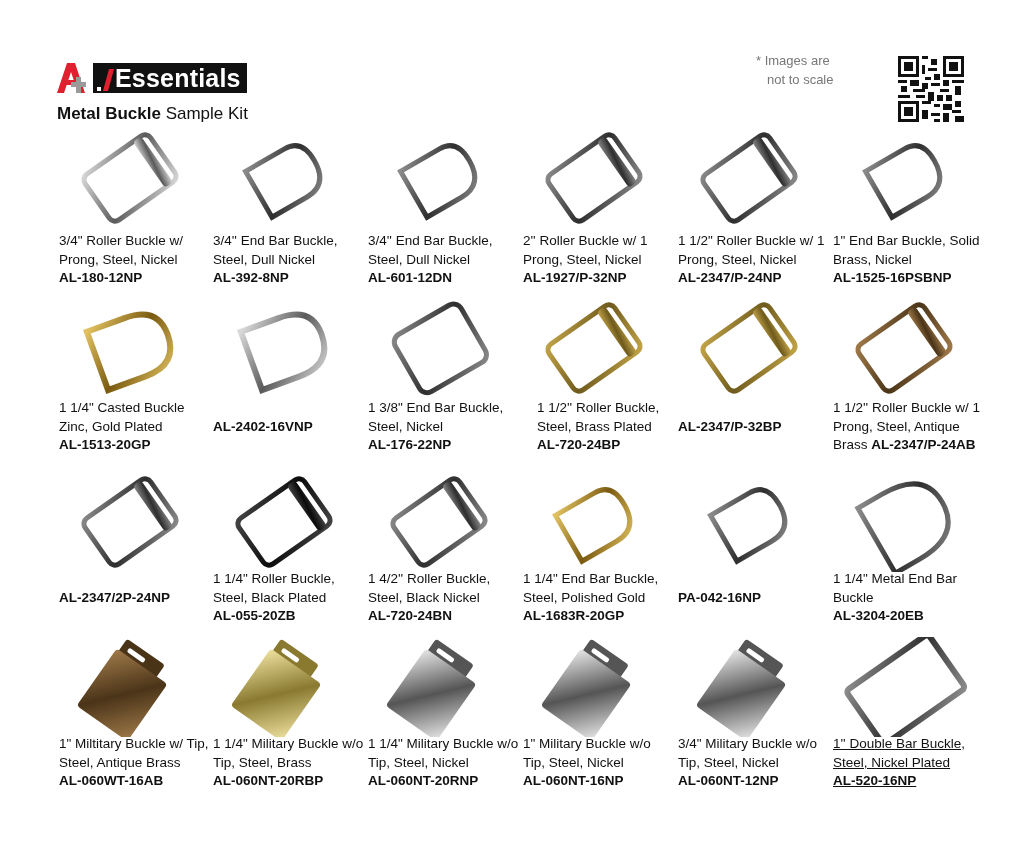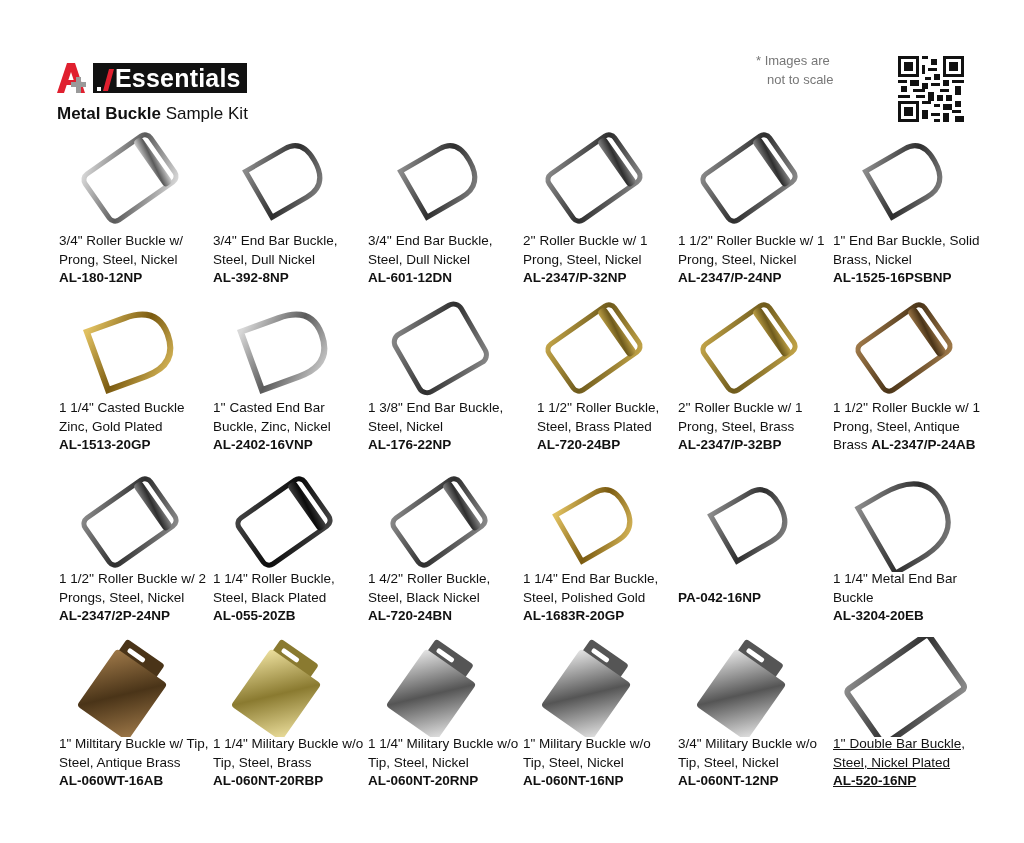--- a/index.html
+++ b/index.html
@@ -164,21 +164,21 @@
               <stop offset="1" stop-color="#8a8a8a"></stop>
             </linearGradient>
           </defs>
           <g transform="rotate(-35 75 50)">
             <rect x="35" y="22" width="80" height="56" rx="7" stroke="url(#g3)" fill="none" stroke-width="5"></rect>
       <line x1="75" y1="22" x2="75" y2="78" stroke="url(#g3)" fill="none" stroke-width="4"></line>
       <rect x="98" y="22" width="10" height="56" rx="4" fill="url(#g3)"></rect>
       <line x1="75" y1="50" x2="106" y2="50" stroke="url(#g3)" fill="none" stroke-width="2.5"></line>
       </g>
         </svg></div>
-      <div class="cap" style="top: 232px; left: 4px;"><span>2'' Roller Buckle w/ 1 Prong, Steel, Nickel</span><br><span class="sku">AL-2347/P-32NP</span></div>
+      <div class="cap" style="top: 232px; left: 4px;"><span>2'' Roller Buckle w/ 1 Prong, Steel, Nickel</span><br><span class="sku">AL-1927/P-32NP</span></div>
     </div>
     <div class="item" style="left: 674px; top: 0px;">
       <div class="img" style="top: 128px;"><svg width="150" height="100" viewBox="0 0 150 100">
           <defs>
             <linearGradient id="g4" x1="0" y1="0" x2="1" y2="1">
               <stop offset="0" stop-color="#8a8a8a"></stop>
               <stop offset="0.5" stop-color="#2e2e2e"></stop>
               <stop offset="1" stop-color="#8a8a8a"></stop>
             </linearGradient>
           </defs>
@@ -232,21 +232,21 @@
               <stop offset="0.5" stop-color="#5a5a5a"></stop>
               <stop offset="1" stop-color="#d8d8d8"></stop>
             </linearGradient>
           </defs>
           <g transform="rotate(-20 75 50)">
             <path d="M40,20 H80 Q115,20 115,50 Q115,82 80,82 H40 Z" stroke="url(#g7)" fill="none" stroke-width="6"></path>
       <line x1="48" y1="22" x2="48" y2="80" stroke="url(#g7)" fill="none" stroke-width="4"></line>
       <line x1="48" y1="50" x2="112" y2="50" stroke="url(#g7)" fill="none" stroke-width="2.5"></line>
           </g>
         </svg></div>
-      <div class="cap" style="top: 399px; left: 4px;"><span>1'' Casted End Bar Buckle, Zinc, Nickel</span><br><span class="sku">AL-2402-16VNP</span></div>
+      <div class="cap" style="top: 399px; left: 4px;"><br><span class="sku">AL-2402-16VNP</span></div>
     </div>
     <div class="item" style="left: 364px; top: 0px;">
       <div class="img" style="top: 298px;"><svg width="150" height="100" viewBox="0 0 150 100">
           <defs>
             <linearGradient id="g8" x1="0" y1="0" x2="1" y2="1">
               <stop offset="0" stop-color="#8a8a8a"></stop>
               <stop offset="0.5" stop-color="#2e2e2e"></stop>
               <stop offset="1" stop-color="#8a8a8a"></stop>
             </linearGradient>
           </defs>
@@ -284,21 +284,21 @@
               <stop offset="1" stop-color="#c2a448"></stop>
             </linearGradient>
           </defs>
           <g transform="rotate(-35 75 50)">
             <rect x="35" y="22" width="80" height="56" rx="7" stroke="url(#g10)" fill="none" stroke-width="5"></rect>
       <line x1="75" y1="22" x2="75" y2="78" stroke="url(#g10)" fill="none" stroke-width="4"></line>
       <rect x="98" y="22" width="10" height="56" rx="4" fill="url(#g10)"></rect>
       <line x1="75" y1="50" x2="106" y2="50" stroke="url(#g10)" fill="none" stroke-width="2.5"></line>
       </g>
         </svg></div>
-      <div class="cap" style="top: 399px; left: 4px;"><span>2'' Roller Buckle w/ 1 Prong, Steel, Brass</span><br><span class="sku">AL-2347/P-32BP</span></div>
+      <div class="cap" style="top: 399px; left: 4px;"><br><span class="sku">AL-2347/P-32BP</span></div>
     </div>
     <div class="item" style="left: 829px; top: 0px;">
       <div class="img" style="top: 298px;"><svg width="150" height="100" viewBox="0 0 150 100">
           <defs>
             <linearGradient id="g11" x1="0" y1="0" x2="1" y2="1">
               <stop offset="0" stop-color="#a07a4a"></stop>
               <stop offset="0.5" stop-color="#4a3418"></stop>
               <stop offset="1" stop-color="#a07a4a"></stop>
             </linearGradient>
           </defs>
@@ -321,21 +321,21 @@
             </linearGradient>
           </defs>
           <g transform="rotate(-35 75 50)">
             <rect x="35" y="22" width="80" height="56" rx="7" stroke="url(#g12)" fill="none" stroke-width="5"></rect>
       <line x1="75" y1="22" x2="75" y2="78" stroke="url(#g12)" fill="none" stroke-width="4"></line>
       <rect x="98" y="22" width="10" height="56" rx="4" fill="url(#g12)"></rect>
       <line x1="75" y1="50" x2="106" y2="50" stroke="url(#g12)" fill="none" stroke-width="2.5"></line>
       <line x1="75" y1="38" x2="106" y2="38" stroke="url(#g12)" fill="none" stroke-width="2.5"></line>
           </g>
         </svg></div>
-      <div class="cap" style="top: 570px; left: 4px;"><span>1 1/2'' Roller Buckle w/ 2 Prongs, Steel,  Nickel</span><br><span class="sku">AL-2347/2P-24NP</span></div>
+      <div class="cap" style="top: 570px; left: 4px;"><br><span class="sku">AL-2347/2P-24NP</span></div>
     </div>
     <div class="item" style="left: 209px; top: 0px;">
       <div class="img" style="top: 472px;"><svg width="150" height="100" viewBox="0 0 150 100">
           <defs>
             <linearGradient id="g13" x1="0" y1="0" x2="1" y2="1">
               <stop offset="0" stop-color="#444"></stop>
               <stop offset="0.5" stop-color="#0b0b0b"></stop>
               <stop offset="1" stop-color="#444"></stop>
             </linearGradient>
           </defs>

